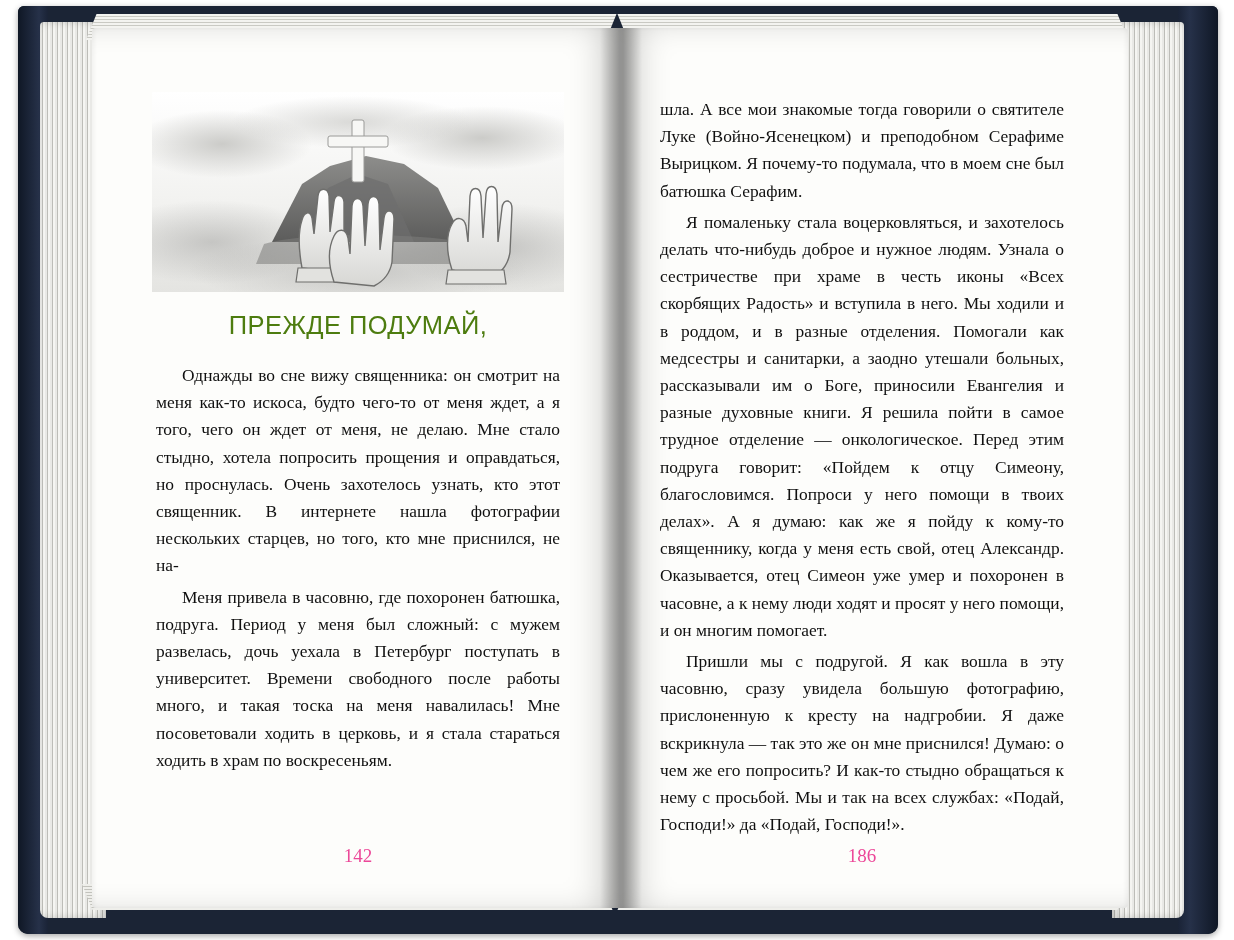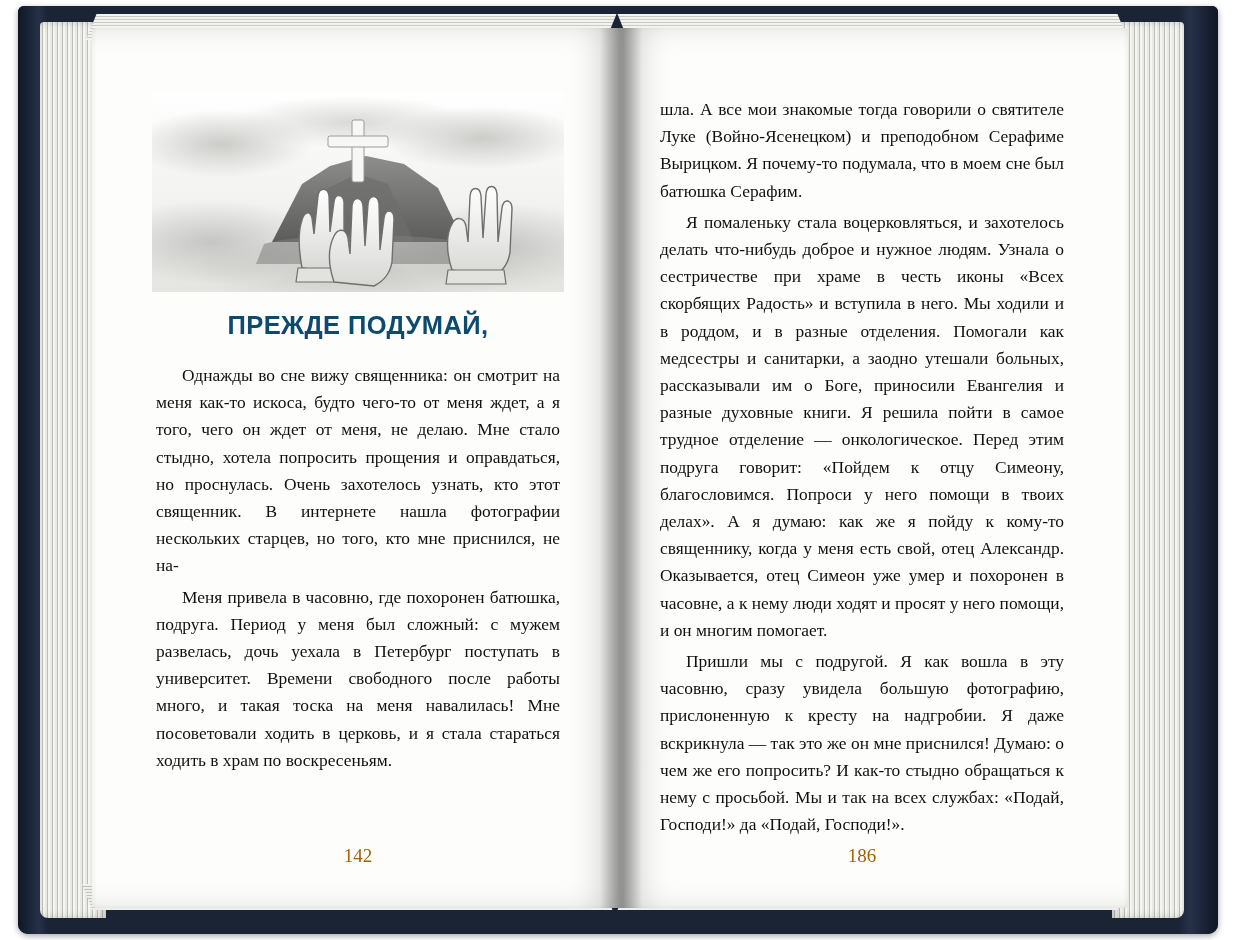--- a/index.html
+++ b/index.html
@@ -176,36 +176,36 @@
     width: 412px;
     height: 200px;
     margin-bottom: 10px;
     overflow: hidden;
   }
   .illus svg { display: block; }
 
   
   .chapter-title {
     font-family: "Liberation Sans", sans-serif;
-    font-weight: bold;
+    font-weight: normal;
     font-size: 25.5px;
     line-height: 30px;
     letter-spacing: 0.4px;
     text-align: center;
-    color: #0c4a6e;
+    color: #4d7c0f;
     margin: 18px 0 22px 0;
     text-indent: 0;
   }
   .chapter-title span { display: block; }
 
   
   .folio {
     position: absolute;
     font-size: 19px;
-    color: #a16207;
+    color: #ec4899;
     text-align: center;
     width: 120px;
   }
   .folio-left { left: 298px; top: 845px; }
   .folio-right { left: 802px; top: 845px; }
 </style>
 </head>
 <body>
 
 <div id="page">

